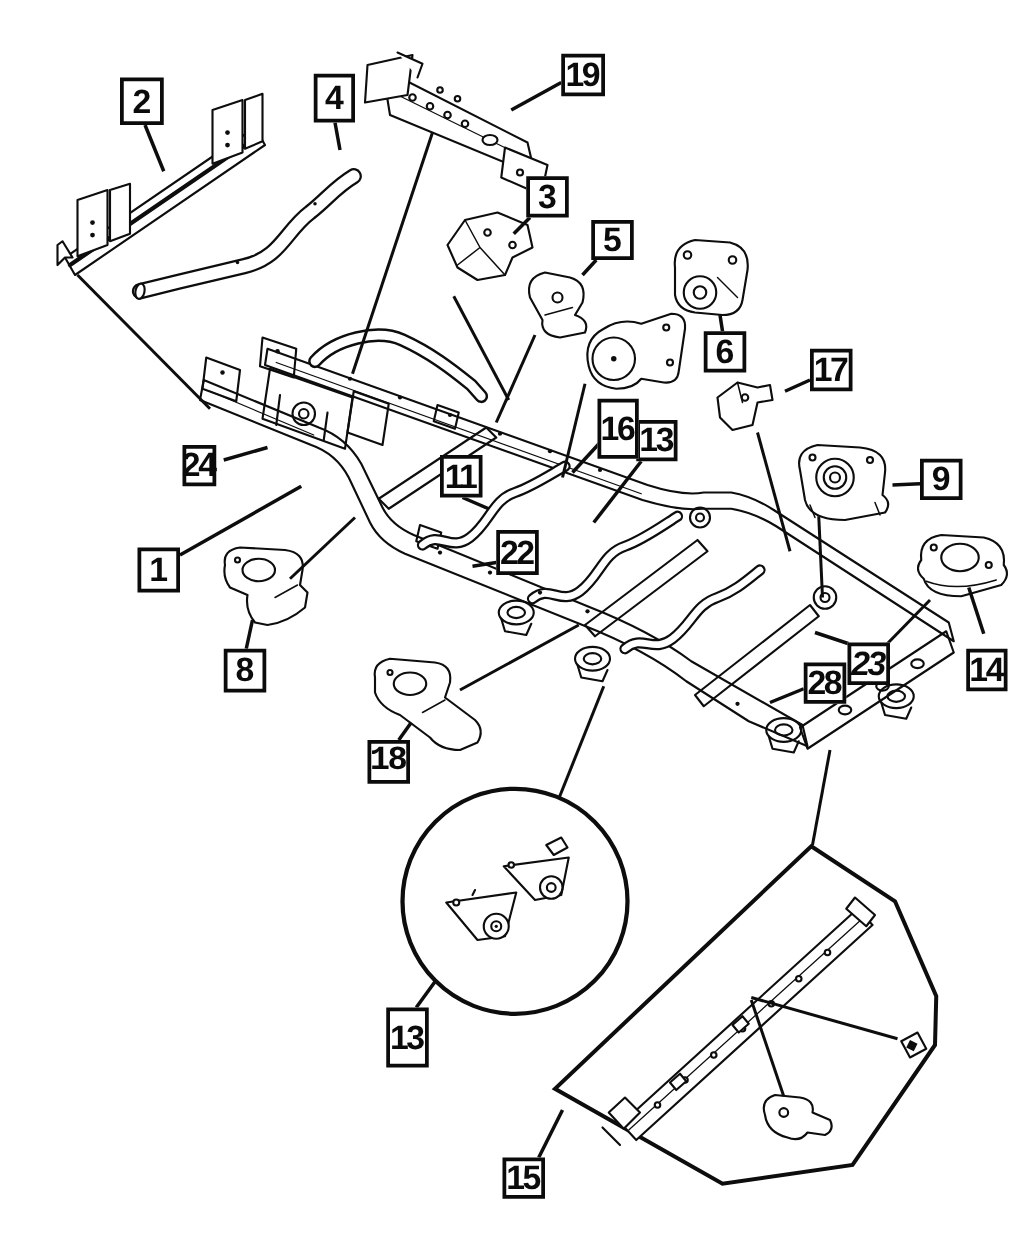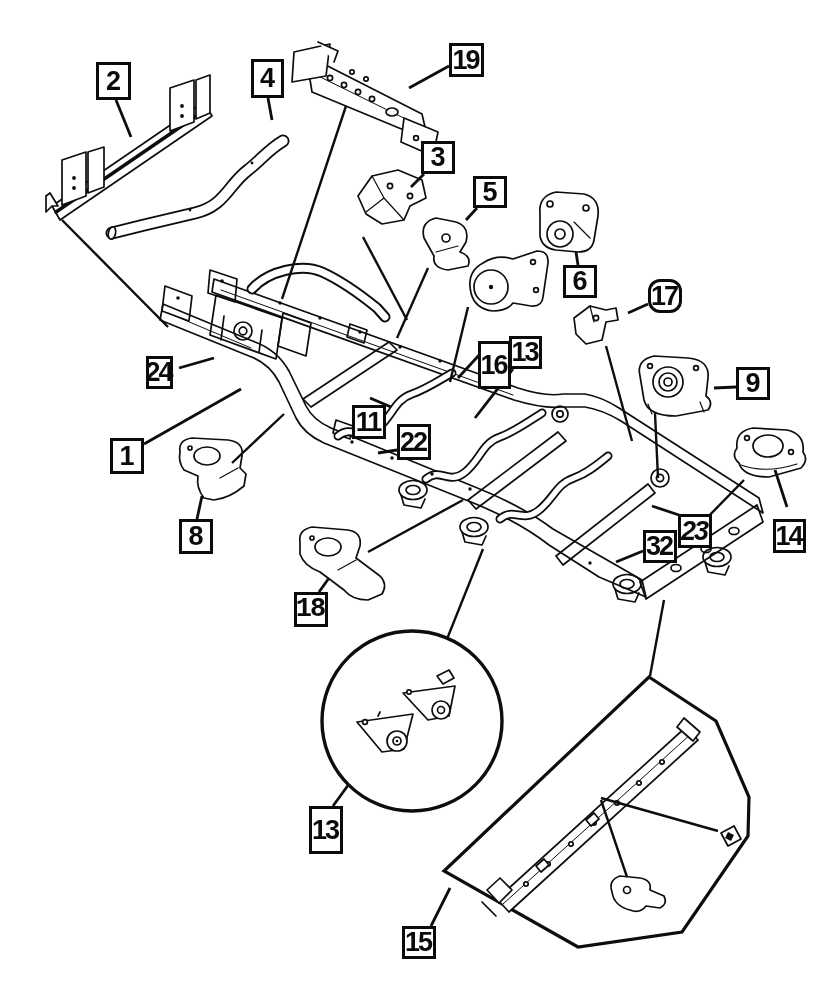--- a/index.html
+++ b/index.html
@@ -286,25 +286,25 @@
 </svg>
 <div class="callout" style="left: 110px; top: 438px; width: 34px; height: 36px;">1</div>
     <div class="callout" style="left: 96px; top: 62px; width: 35px; height: 38px;">2</div>
     <div class="callout" style="left: 421px; top: 141px; width: 34px; height: 33px;">3</div>
     <div class="callout" style="left: 251px; top: 59px; width: 33px; height: 39px;">4</div>
     <div class="callout" style="left: 473px; top: 176px; width: 34px; height: 32px;">5</div>
     <div class="callout" style="left: 563px; top: 265px; width: 34px; height: 33px;">6</div>
     <div class="callout" style="left: 179px; top: 519px; width: 34px; height: 35px;">8</div>
     <div class="callout" style="left: 736px; top: 367px; width: 34px; height: 33px;">9</div>
     <div class="callout" style="left: 509px; top: 336px; width: 33px; height: 33px;">13</div>
-    <div class="callout" style="left: 352px; top: 364px; width: 34px; height: 34px; margin-top: 41px;">11</div>
+    <div class="callout" style="left: 352px; top: 364px; width: 34px; height: 34px;">11</div>
     <div class="callout" style="left: 309px; top: 806px; width: 34px; height: 48px;">13</div>
     <div class="callout" style="left: 773px; top: 519px; width: 33px; height: 34px;">14</div>
     <div class="callout" style="left: 402px; top: 926px; width: 34px; height: 33px;">15</div>
-    <div class="callout" style="left: 478px; top: 319px; width: 33px; height: 48px; margin-top: 22px;">16</div>
-    <div class="callout" style="left: 648px; top: 279px; width: 34px; height: 34px; border-radius: 12px;">17</div>
+    <div class="callout" style="left: 478px; top: 319px; width: 33px; height: 48px;">16</div>
+    <div class="callout" style="left: 648px; top: 279px; width: 34px; height: 34px;">17</div>
     <div class="callout" style="left: 294px; top: 592px; width: 34px; height: 35px; font-family: Liberation Mono, monospace;">18</div>
     <div class="callout" style="left: 449px; top: 43px; width: 35px; height: 34px; text-align: center;">19</div>
-    <div class="callout" style="left: 643px; top: 530px; width: 34px; height: 33px;">32</div>
+    <div class="callout" style="left: 643px; top: 530px; width: 34px; height: 33px;">28</div>
     <div class="callout" style="left: 397px; top: 424px; width: 34px; height: 36px;">22</div>
     <div class="callout" style="left: 678px; top: 514px; width: 34px; height: 34px; font-style: italic;">23</div>
     <div class="callout" style="left: 146px; top: 356px; width: 27px; height: 33px;">24</div>
   </div>
 
 </body></html>

